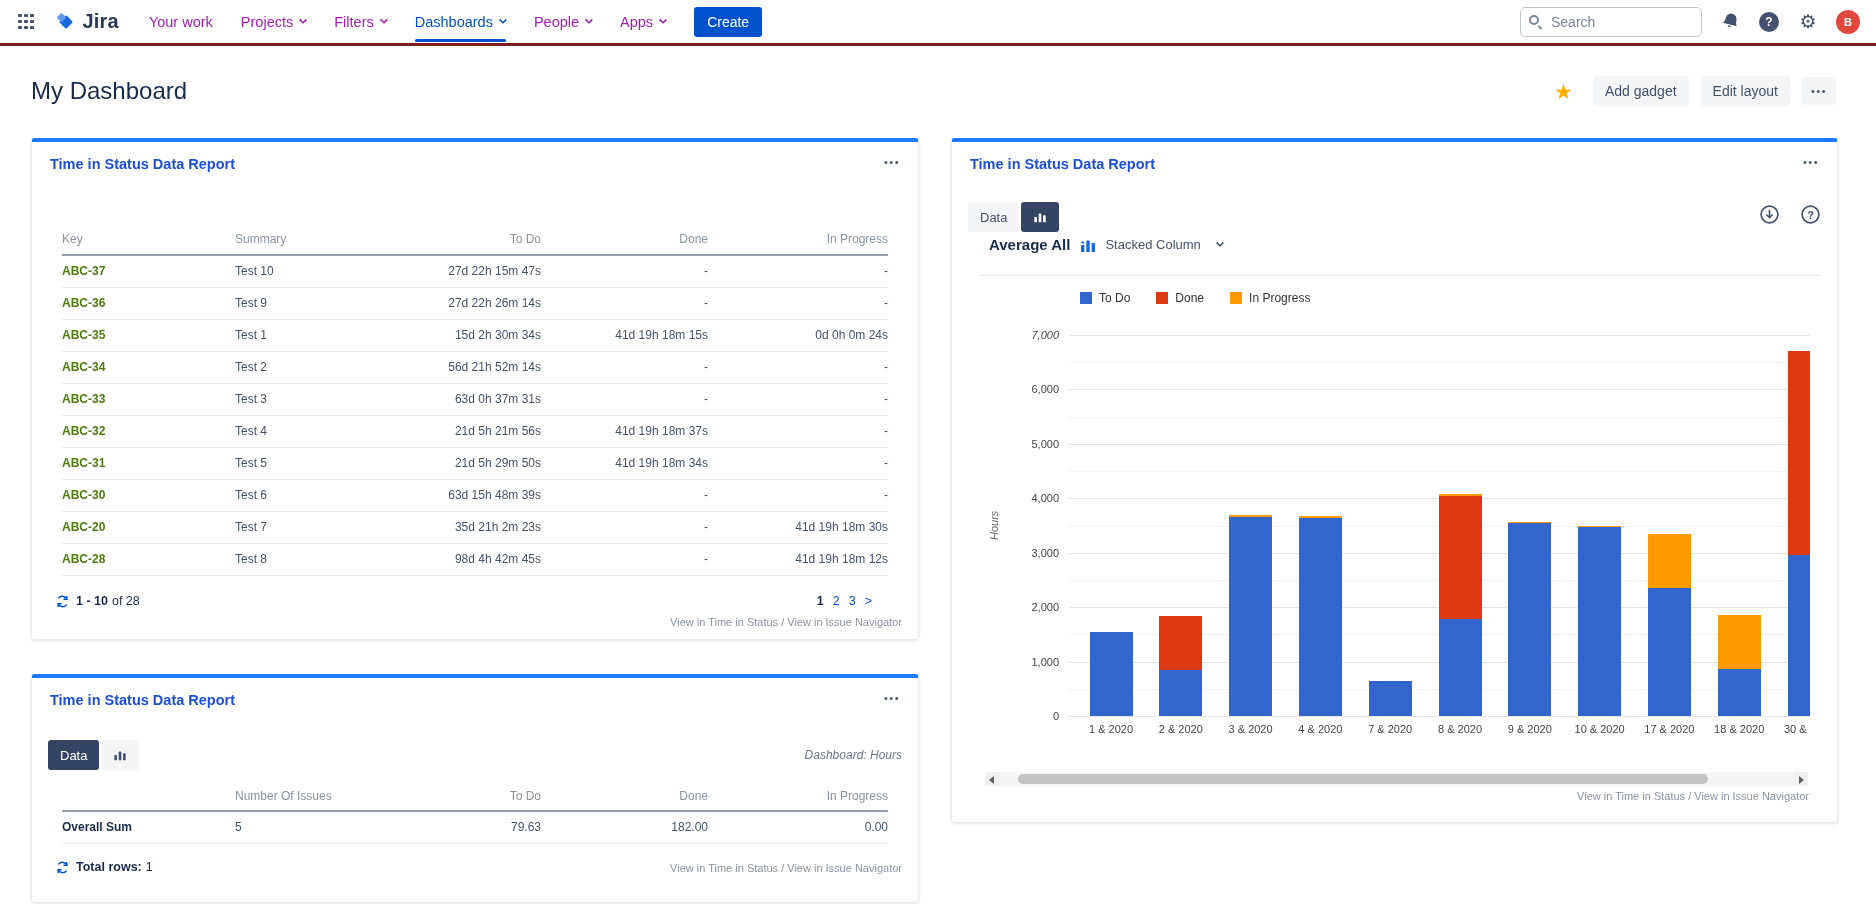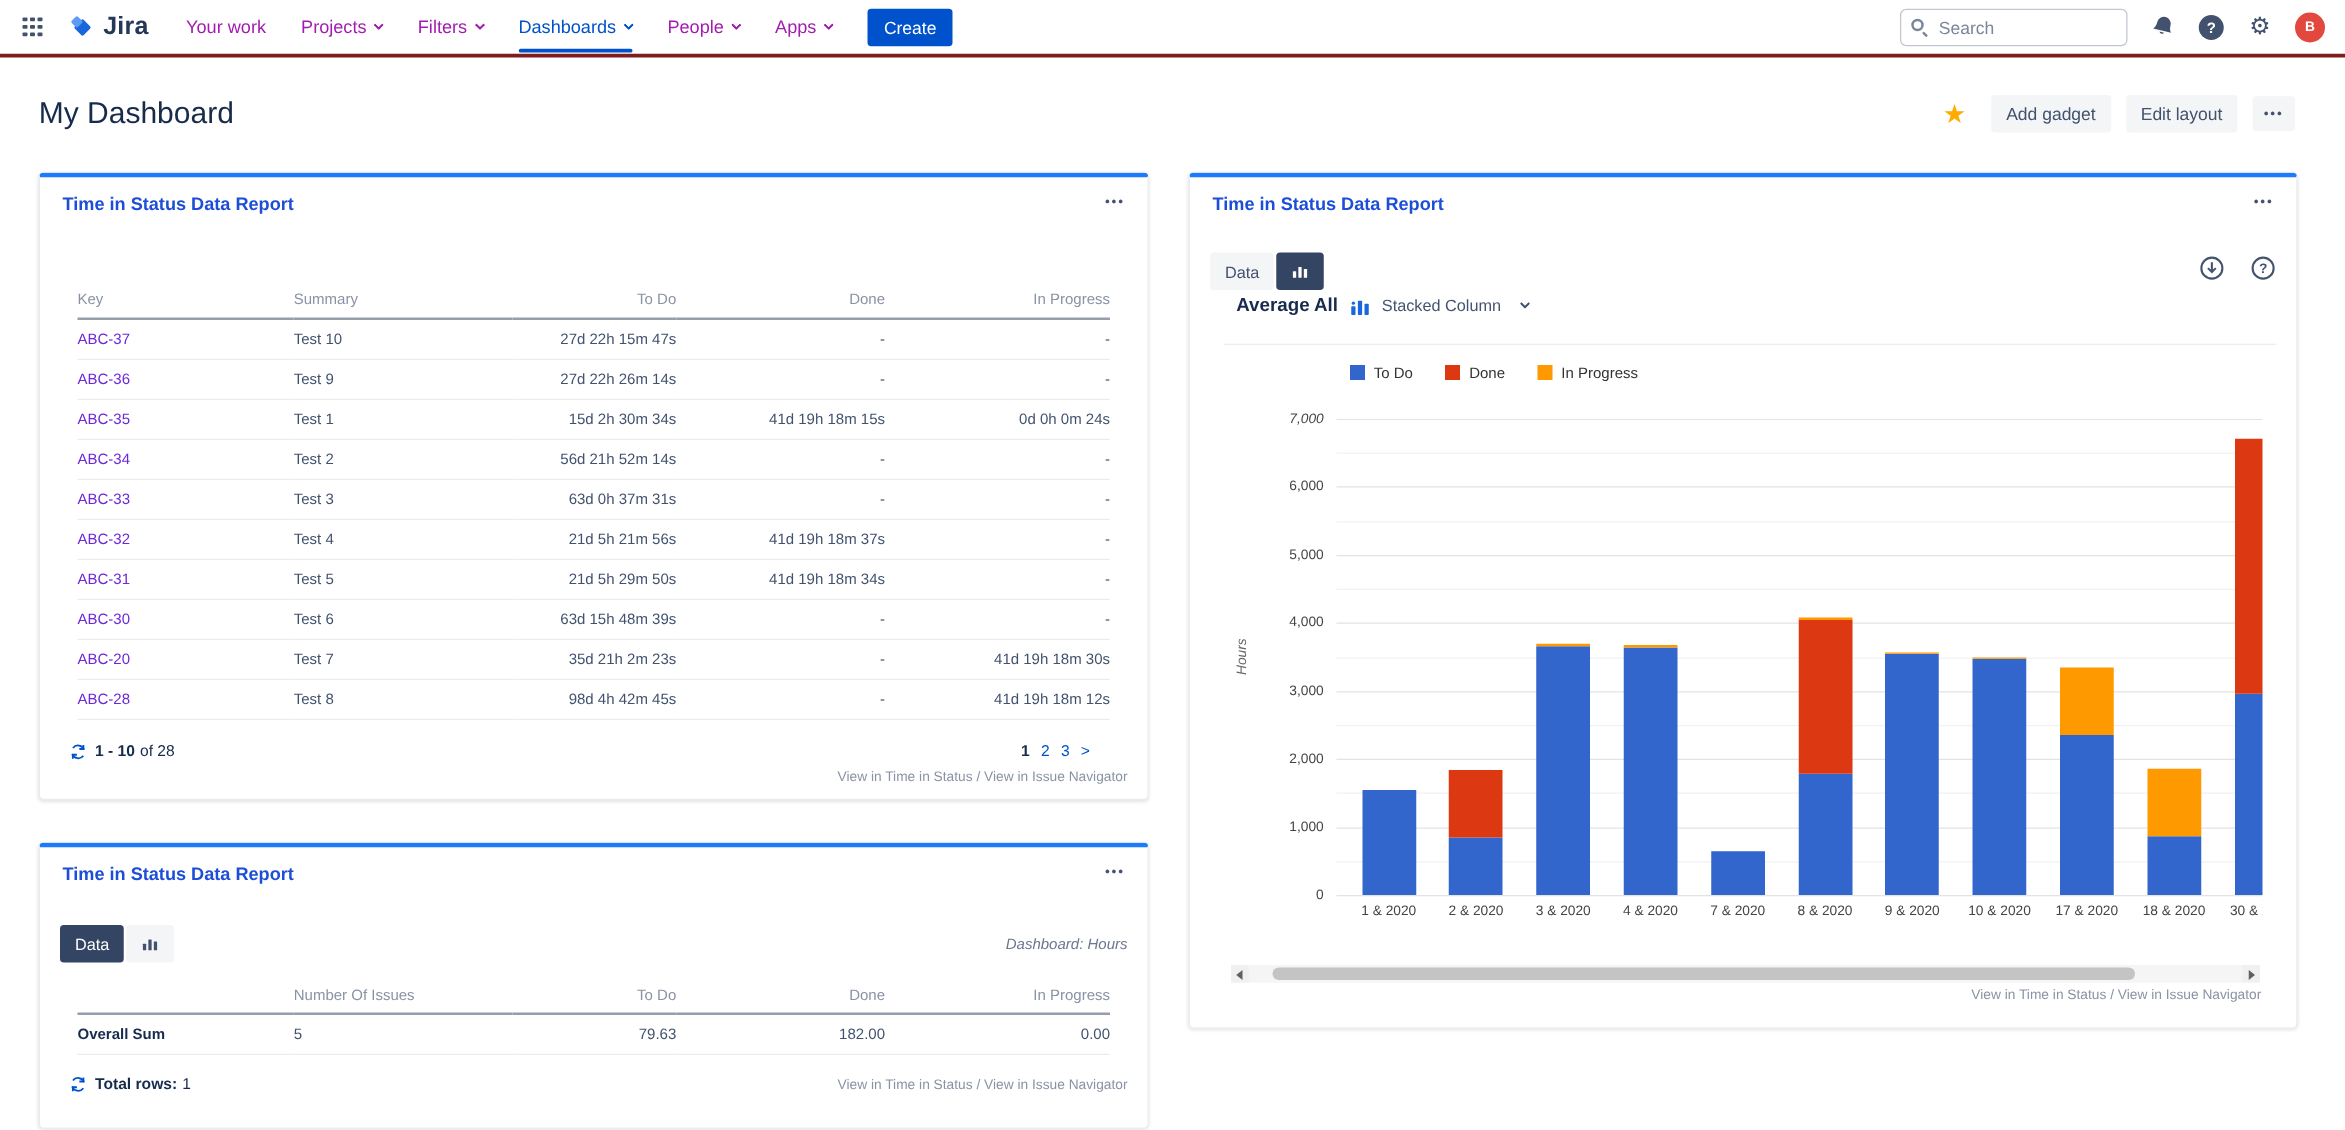--- a/index.html
+++ b/index.html
@@ -48,21 +48,21 @@
   #g3{left:951px;top:138px;width:887px;height:685px;}
   .g-title{position:absolute;left:18px;top:14px;font-size:14.5px;font-weight:700;color:#1d4ed8;}
   .g-more{position:absolute;right:14px;top:10px;background:none;border:none;color:#42526E;font-size:11px;letter-spacing:1.5px;cursor:pointer;padding:4px;font-family:inherit;}
 
   
   .tbl-wrap{position:absolute;left:30px;right:30px;}
   table{width:100%;border-collapse:collapse;table-layout:fixed;font-size:12px;}
   th{color:#8993A4;font-weight:400;text-align:left;padding:6px 0 8px;border-bottom:2px solid #959EAB;}
   td{padding:0;height:32px;border-bottom:1px solid #EBECF0;color:#42526E;}
   .num{text-align:right;}
-  td a{color:#6d28d9;font-weight:400;}
+  td a{color:#4d7c0f;font-weight:700;}
   .bold-cell{font-weight:700;color:#172B4D;}
 
   
   .pager{position:absolute;left:24px;right:46px;top:452px;display:flex;align-items:center;font-size:12.5px;color:#172B4D;}
   .pager .rng{font-weight:700;margin:0 4px 0 7px;}
   .pages{margin-left:auto;display:flex;align-items:center;gap:9px;font-size:12.5px;}
   .pages .cur{font-weight:700;color:#172B4D;}
   .pages a{color:#0052CC;}
   .foot-links{position:absolute;right:16px;font-size:11px;color:#8993A4;}
   .foot-links a{color:#8993A4;}

